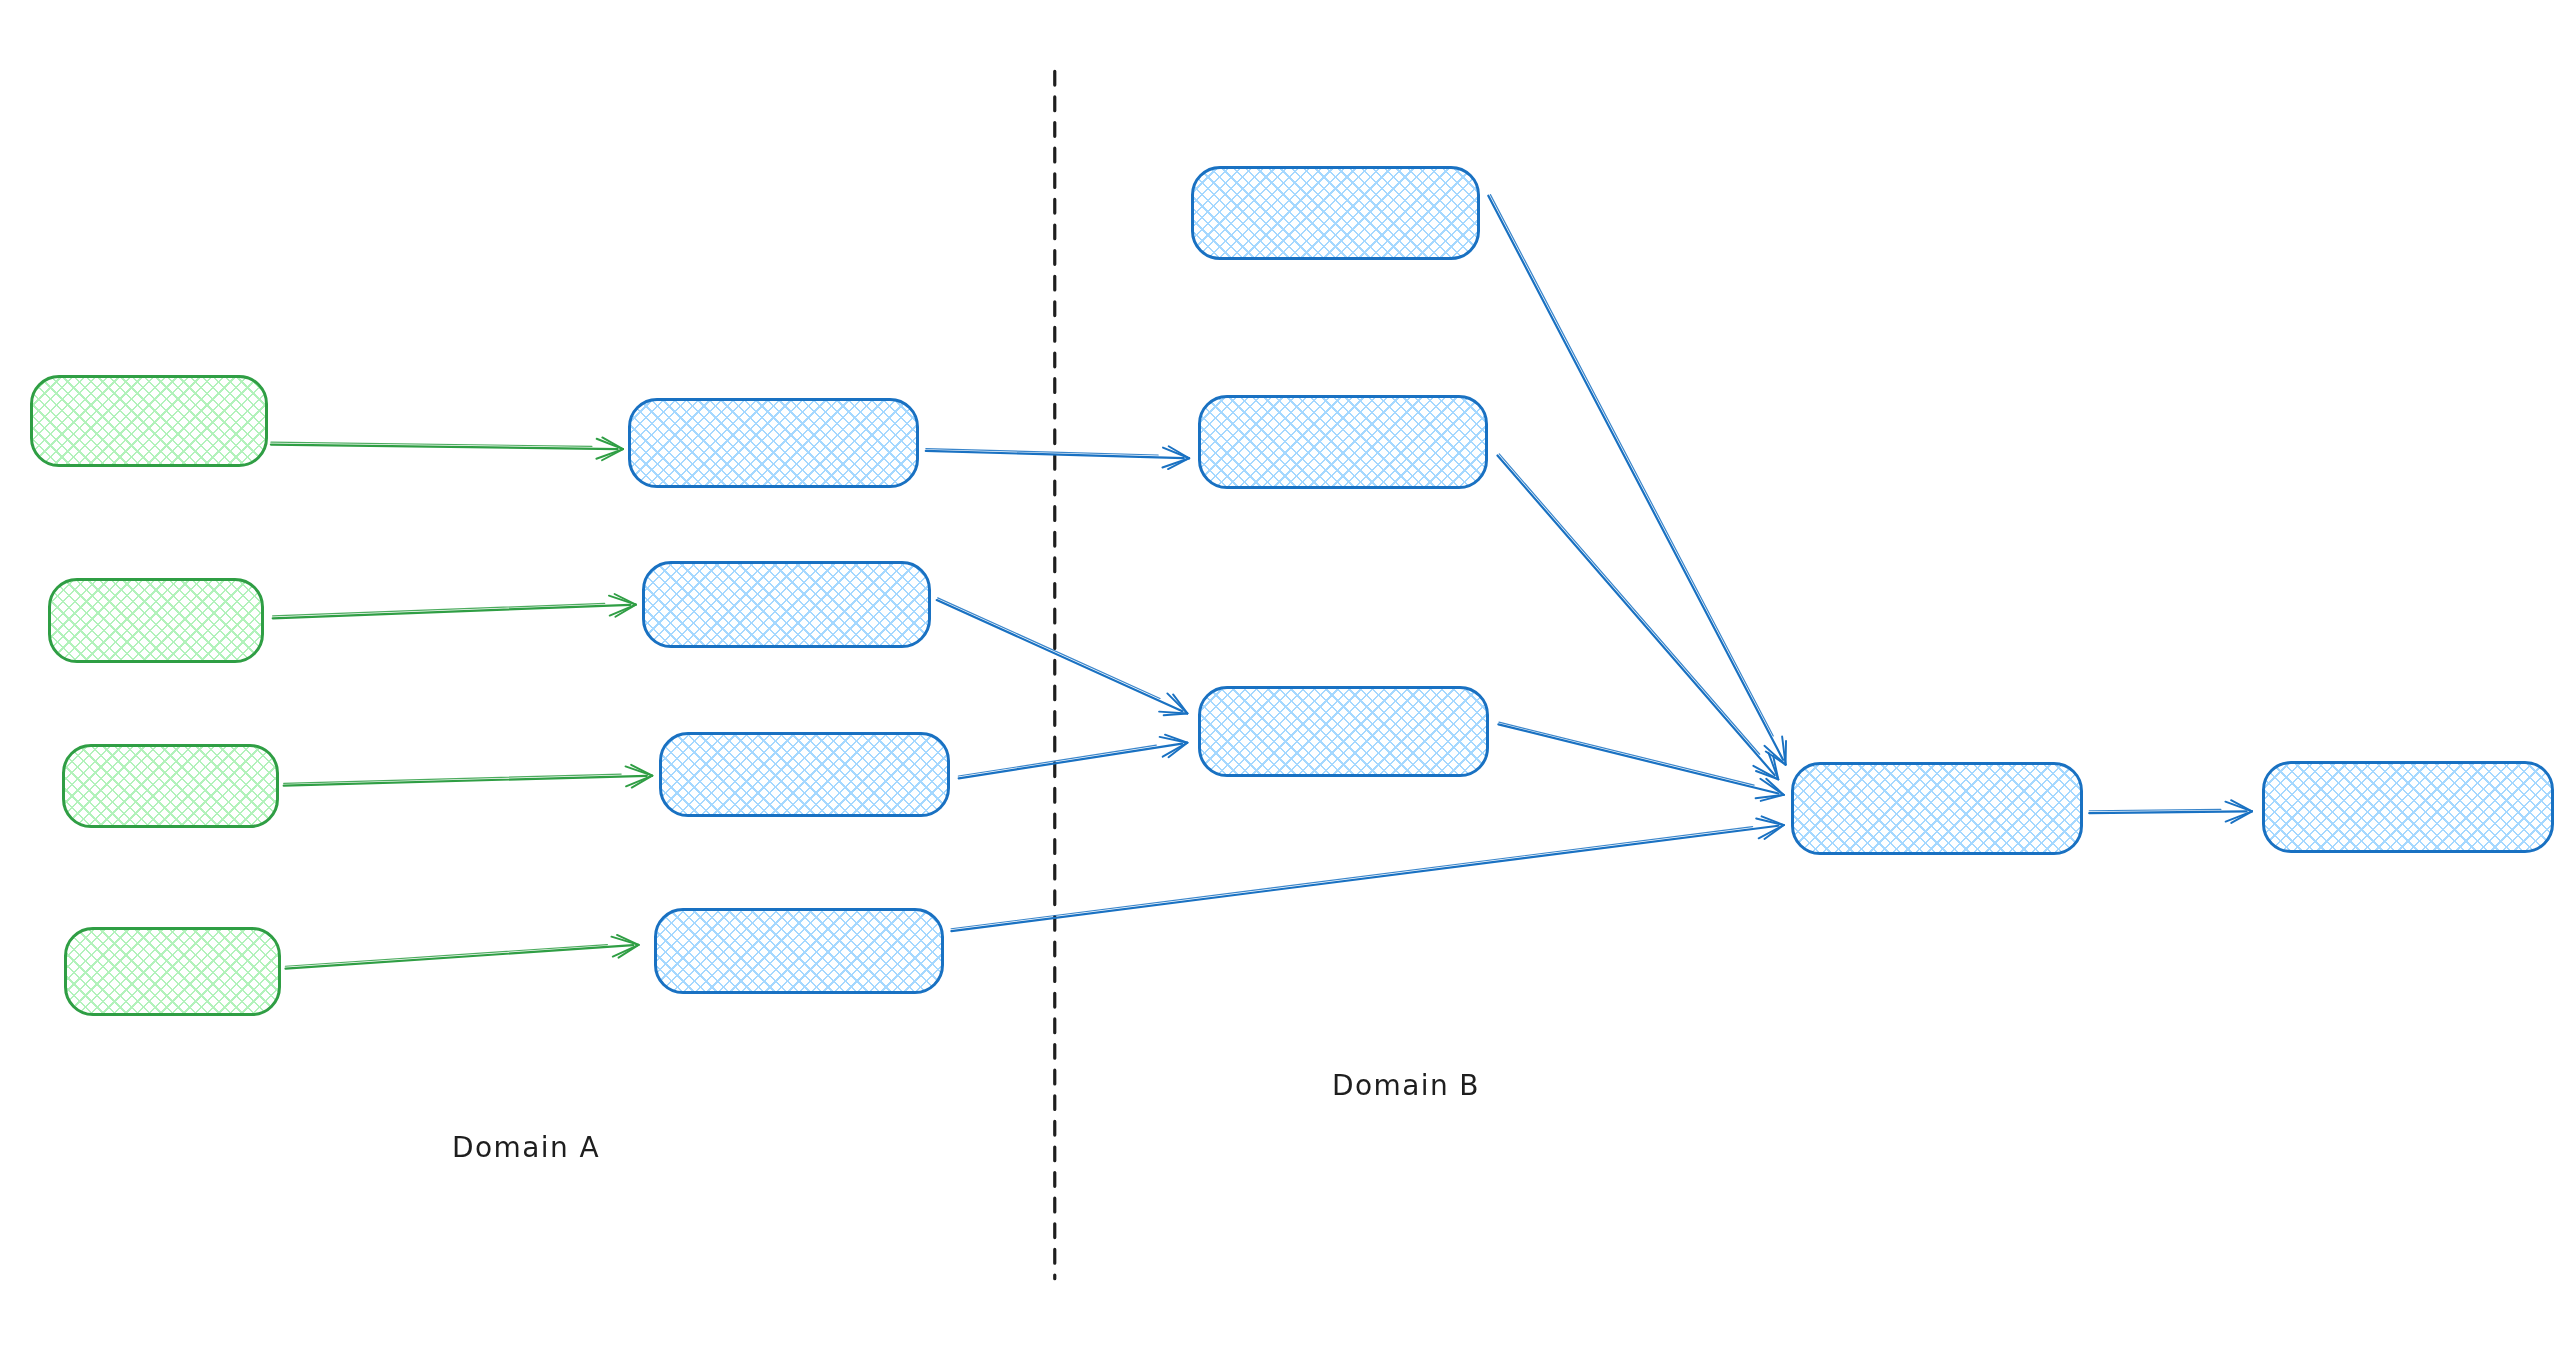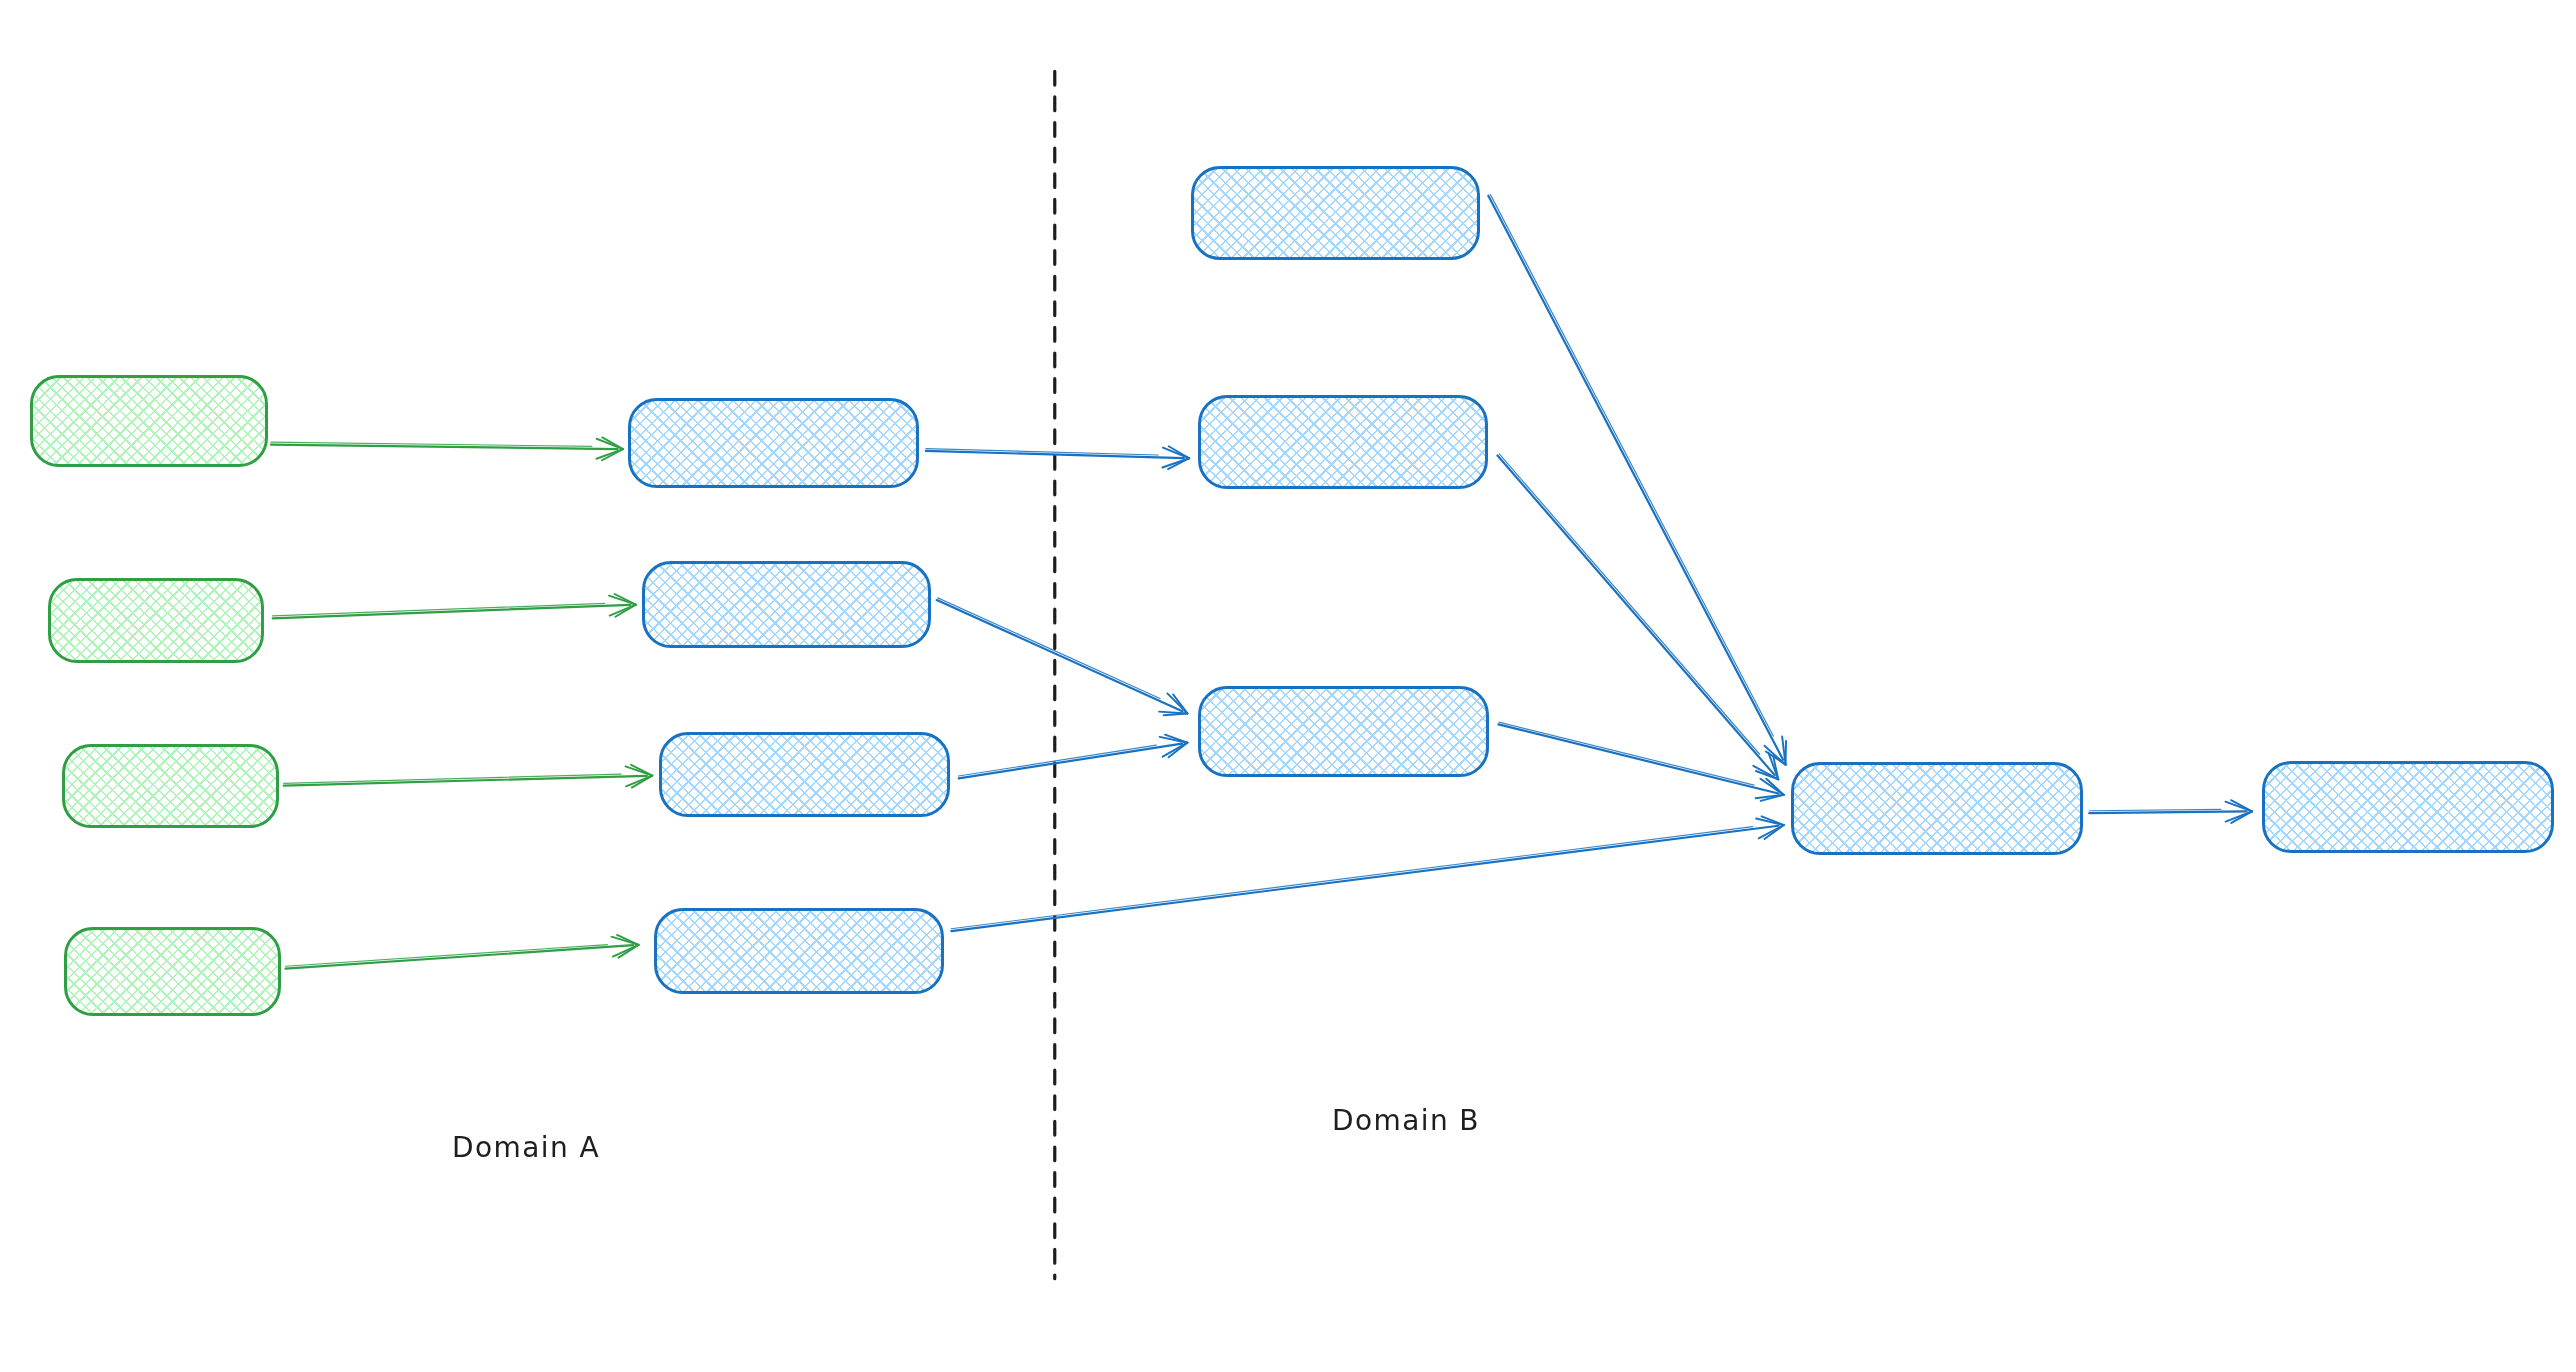--- a/index.html
+++ b/index.html
@@ -124,21 +124,21 @@
       <g>
         <line x1="2284" y1="889" x2="2456.000378704201" y2="887.0674114752337" stroke="#1971c2" stroke-width="2.4" stroke-linecap="round"></line>
         <line x1="2283.970788360732" y1="886.4001641051537" x2="2427.9729343512035" y2="884.7821624648113" stroke="#1971c2" stroke-width="1.3" stroke-linecap="round" opacity="0.85"></line>
         <line x1="2432.866335161236" y1="876.4061540004326" x2="2462" y2="887" stroke="#1971c2" stroke-width="2.1" stroke-linecap="round"></line>
         <line x1="2439.0442454901668" y1="874.7920790105654" x2="2462" y2="887" stroke="#1971c2" stroke-width="2.1" stroke-linecap="round"></line>
         <line x1="2433.111724194005" y1="898.2457779169242" x2="2462" y2="887" stroke="#1971c2" stroke-width="2.1" stroke-linecap="round"></line>
         <line x1="2439.3243416079576" y1="899.72063349395" x2="2462" y2="887" stroke="#1971c2" stroke-width="2.1" stroke-linecap="round"></line>
       </g>
     </svg>
   <div class="domain-label" style="left: 526px; top: 1131px;">Domain A</div>
-  <div class="domain-label" style="left: 1406px; top: 1104px; text-align: right;">Domain B</div>
+  <div class="domain-label" style="left: 1406px; top: 1069px; text-align: right;">Domain B</div>
 <div class="node green" style="left: 30px; top: 375px; width: 238px; height: 92px;"></div>
     <div class="node green" style="left: 48px; top: 578px; width: 216px; height: 85px;"></div>
     <div class="node green" style="left: 62px; top: 744px; width: 217px; height: 84px;"></div>
     <div class="node green" style="left: 64px; top: 927px; width: 217px; height: 89px;"></div>
     <div class="node blue" style="left: 628px; top: 398px; width: 291px; height: 90px;"></div>
     <div class="node blue" style="left: 642px; top: 561px; width: 289px; height: 87px;"></div>
     <div class="node blue" style="left: 659px; top: 732px; width: 291px; height: 85px;"></div>
     <div class="node blue" style="left: 654px; top: 908px; width: 290px; height: 86px;"></div>
     <div class="node blue" style="left: 1191px; top: 166px; width: 289px; height: 94px;"></div>
     <div class="node blue" style="left: 1198px; top: 395px; width: 290px; height: 94px;"></div>

